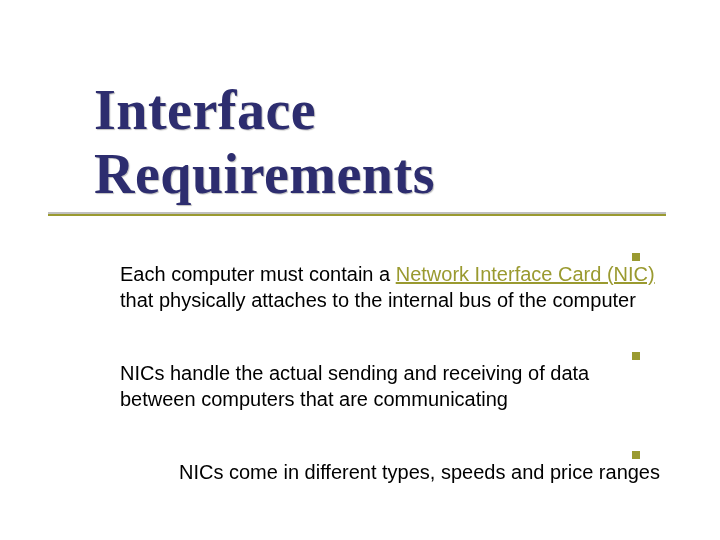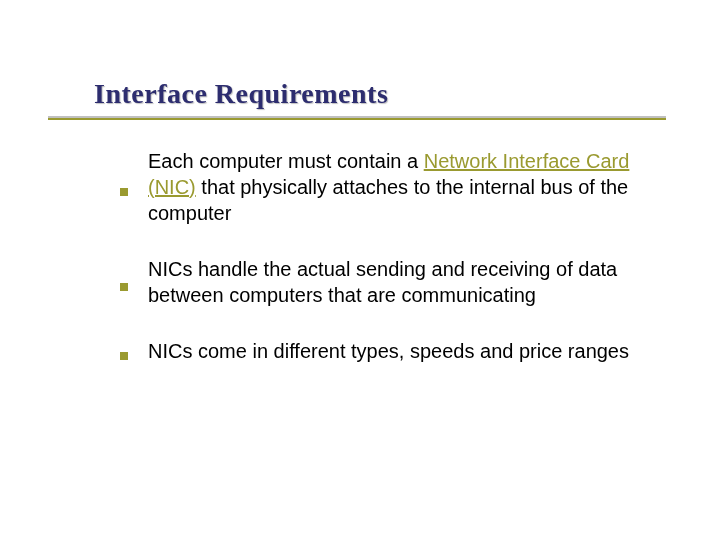--- a/index.html
+++ b/index.html
@@ -17,21 +17,21 @@
     height: 540px;
     box-sizing: border-box;
     padding: 78px 60px 0 94px;
   }
   .title-wrap {
     position: relative;
     margin-bottom: 28px;
   }
   .title {
     font-family: "Times New Roman", Times, serif;
-    font-size: 28px;
+    font-size: 56px;
     color: #2d2d6f;
     letter-spacing: 0.5px;
     text-shadow: 1px 1px 1px rgba(0,0,0,0.25);
     margin: 0 0 6px 0;
   }
   .title-underline {
     position: relative;
     height: 4px;
     width: 618px;
     margin-left: -46px;
@@ -52,22 +52,23 @@
     left: 0;
     right: 0;
     height: 2px;
     background: #9a9a30;
   }
   .body {
     padding-left: 26px;
   }
   .bullet-row {
     display: flex;
-    align-items: center;
+    align-items: flex-end;
     margin-bottom: 30px;
+    flex-direction: column;
   }
   .bullet-box {
     width: 8px;
     height: 8px;
     background: #9a9a30;
     margin-top: 9px;
     margin-right: 20px;
     flex: 0 0 auto;
   }
   .bullet-text {

